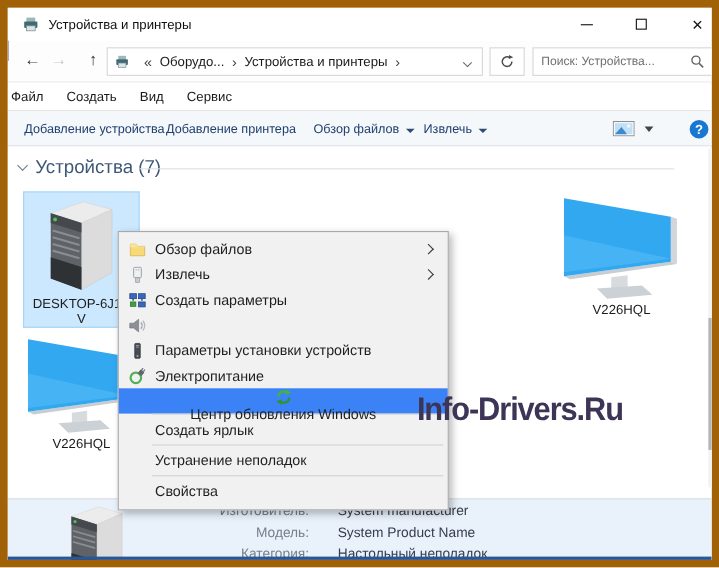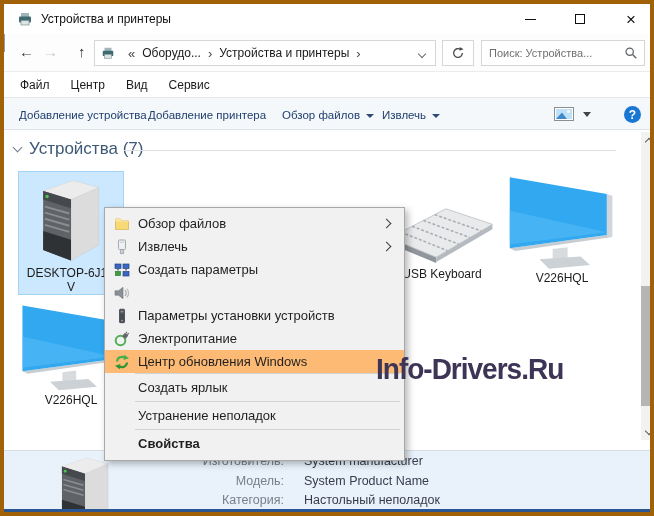--- a/index.html
+++ b/index.html
@@ -1,17 +1,17 @@
 <!DOCTYPE html>
 <html><head>
 <meta charset="utf-8">
 <style>
   html,body{margin:0;padding:0;background:#fff;}
   *{box-sizing:border-box;font-family:"Liberation Sans","DejaVu Sans",sans-serif;}
-  .window{position:relative;width:654px;height:516px;background:#fff;border:4px solid #a16207;overflow:hidden;}
+  .window{position:relative;width:654px;height:516px;background:#fff;border:7px solid #a16207;overflow:hidden;}
   .bottom-edge{position:absolute;left:0;right:0;bottom:0;height:3px;background:#2a5794;z-index:30;}
 
   
   .titlebar{position:absolute;left:0;top:0;width:100%;height:30px;background:#fff;}
   .titlebar .app-icon{position:absolute;left:13px;top:7px;}
   .titlebar .title{position:absolute;left:37px;top:8px;font-size:12px;color:#101010;}
   .caption-btn{position:absolute;top:0;width:42px;height:30px;display:flex;align-items:center;justify-content:center;}
   .btn-min{left:505px;}
   .btn-max{left:555px;}
   .btn-close{left:606px;}
@@ -29,21 +29,21 @@
   .crumb-box{position:absolute;left:90px;top:6px;width:342px;height:26px;background:#fff;border:1px solid #d6d6d6;display:flex;align-items:center;font-size:12px;color:#1a1a1a;padding:0 6px;}
   .crumb-box .sep{margin:0 7px;color:#444;font-size:13px;}
   .crumb-chevron{position:absolute;right:10px;top:10px;width:6px;height:6px;border-right:1.3px solid #6a6a6a;border-bottom:1.3px solid #6a6a6a;transform:rotate(45deg);}
   .refresh-box{position:absolute;left:438px;top:6px;width:32px;height:26px;background:#fff;border:1px solid #d6d6d6;display:flex;align-items:center;justify-content:center;}
   .search-box{position:absolute;left:477px;top:6px;width:164px;height:26px;background:#fff;border:1px solid #d6d6d6;}
   .search-box input{position:absolute;left:0;top:0;width:140px;height:24px;border:none;outline:none;font-size:11px;padding:0 0 0 7px;color:#1a1a1a;background:transparent;}
   .search-box input::placeholder{color:#6f6f6f;opacity:1;}
   .search-mag{position:absolute;right:6px;top:5px;}
 
   
-  .menubar{position:absolute;left:0;top:69px;width:100%;height:24px;background:#fff;display:flex;align-items:center;padding-left:16px;gap:21px;}
+  .menubar{position:absolute;left:0;top:69px;width:100%;height:24px;background:#fff;display:flex;align-items:center;padding-left:3px;gap:21px;}
   .menubar .mitem{font-size:12px;color:#1a1a1a;}
 
   
   .commandbar{position:absolute;left:0;top:93px;width:100%;height:33px;background:#f5f8fb;border-top:1px solid #e6e6e6;border-bottom:1px solid #e0e4e8;}
   .cmd-item{position:absolute;top:0;height:33px;display:flex;align-items:center;gap:6px;font-size:11.5px;color:#20406f;}
   .cmd-tri{width:0;height:0;border-left:4px solid transparent;border-right:4px solid transparent;border-top:4px solid #2d4a76;margin-top:2px;}
   .cmd-pic{position:absolute;left:550px;top:9px;}
   .cmd-pic-tri{position:absolute;left:579px;top:14px;width:0;height:0;border-left:4px solid transparent;border-right:4px solid transparent;border-top:5px solid #444;}
   .cmd-help{position:absolute;left:620px;top:8px;width:17px;height:17px;border-radius:50%;background:#1877d2;color:#fff;font-size:12px;font-weight:bold;display:flex;align-items:center;justify-content:center;}
 
@@ -82,22 +82,22 @@
   .d-row .d-value{position:absolute;left:300px;color:#373c4d;}
   .d-row1{top:3px;}
   .d-row2{top:23px;}
   .d-row3{top:42px;}
   .clipped-line{position:absolute;top:62px;height:3px;background:#98a2b6;opacity:.7;border-radius:1px;}
 
   
   .ctx-menu{position:absolute;left:100px;top:203px;width:301px;background:#f1f1f1;border:1px solid #a8a8a8;box-shadow:3px 3px 7px rgba(0,0,0,.28);z-index:10;padding:4px 0 3px 0;}
   .cm-item{display:flex;align-items:center;height:23px;font-size:13px;color:#1f1f1f;}
   .cm-item.tall{height:27px;text-align:center;}
-  .cm-item.hl{background:#fdba74;}
-  .cm-item.bold .cm-label{font-weight:bold;}
+  .cm-item.hl{background:#3b82f6;flex-direction:column;}
+  .cm-item.bold .cm-label{font-weight:normal;}
   .cm-icon{width:16px;height:16px;margin:0 8px 0 9px;flex:0 0 16px;display:flex;align-items:center;justify-content:center;}
   .cm-icon.empty{visibility:hidden;}
   .cm-arrow{width:7px;height:7px;border-top:1.4px solid #3c3c3c;border-right:1.4px solid #3c3c3c;transform:rotate(45deg);margin-left:auto;margin-right:14px;}
   .cm-sep{border-top:1px solid #d2d2d2;margin:0 4px 0 30px;}
 </style>
 </head>
 <body>
 
 <div class="window">
 
@@ -156,21 +156,21 @@
         <svg width="14" height="14" viewBox="0 0 16 16">
           <circle cx="6.5" cy="6.5" r="4.2" fill="none" stroke="#5e6366" stroke-width="1.4"></circle>
           <line x1="9.8" y1="9.8" x2="14" y2="14" stroke="#5e6366" stroke-width="1.6"></line>
         </svg>
       </span>
     </div>
   </div>
 
   <div class="menubar">
     <span class="mitem">Файл</span>
-    <span class="mitem">Центр</span>
+    <span class="mitem">Создать</span>
     <span class="mitem">Вид</span>
     <span class="mitem">Сервис</span>
   </div>
 
   <div class="commandbar">
     <div class="cmd-item" style="left:15px;">
       <span>Добавление устройства</span>
     </div>
     <div class="cmd-item" style="left:144px;">
       <span>Добавление принтера</span>
@@ -214,34 +214,20 @@
         <line x1="10" y1="48" x2="38" y2="56" stroke="#8a8d92" stroke-width="2.2"></line>
         <line x1="10" y1="55" x2="38" y2="63" stroke="#8a8d92" stroke-width="2.2"></line>
         <circle cx="12.5" cy="22.5" r="2" fill="#4fc24f"></circle>
       </svg>
       <div class="dev-label">
         <div>DESKTOP-6J1A</div>
         <div>V</div>
       </div>
     </div>
 
-    <div class="tile tile-keyboard">
-      <svg width="110" height="62" viewBox="0 0 112 64">
-        <polygon points="2,36 50,56 50,62 2,42" fill="#90969c"></polygon>
-        <polygon points="50,56 108,22 108,27 50,61" fill="#b4bac0"></polygon>
-        <polygon points="2,36 60,6 108,22 50,56" fill="#e8eaec" stroke="#b9bdc1" stroke-width="0.8"></polygon>
-        <line x1="13.6" y1="30" x2="61.6" y2="49.2" stroke="#a9adb2" stroke-width="1.6" stroke-dasharray="3,2"></line>
-        <line x1="25.2" y1="24" x2="73.2" y2="42.4" stroke="#a9adb2" stroke-width="1.6" stroke-dasharray="3,2"></line>
-        <line x1="36.8" y1="18" x2="84.8" y2="35.6" stroke="#a9adb2" stroke-width="1.6" stroke-dasharray="3,2"></line>
-        <line x1="48.4" y1="12" x2="96.4" y2="28.8" stroke="#a9adb2" stroke-width="1.6" stroke-dasharray="3,2"></line>
-      </svg>
-      <div class="dev-label">
-        <div>USB Keyboard</div>
-      </div>
-    </div>
 
     <div class="tile tile-monitor1">
       <svg width="112" height="94" viewBox="0 0 120 100">
         <polygon points="108,20 114,22 114,66 108,64" fill="#d2d6da"></polygon>
         <polygon points="4,78 108,64 114,66 10,81" fill="#c8cdd2"></polygon>
         <polygon points="4,2 108,20 108,64 4,78" fill="#31a8f0"></polygon>
         <polygon points="4,74 108,61 4,38" fill="#5fc0f8" opacity="0.45"></polygon>
         <polygon points="50,79 66,77 66,90 50,92" fill="#d8dbde"></polygon>
         <polygon points="36,90 80,87 90,96 46,100" fill="#ccd1d5"></polygon>
       </svg>

